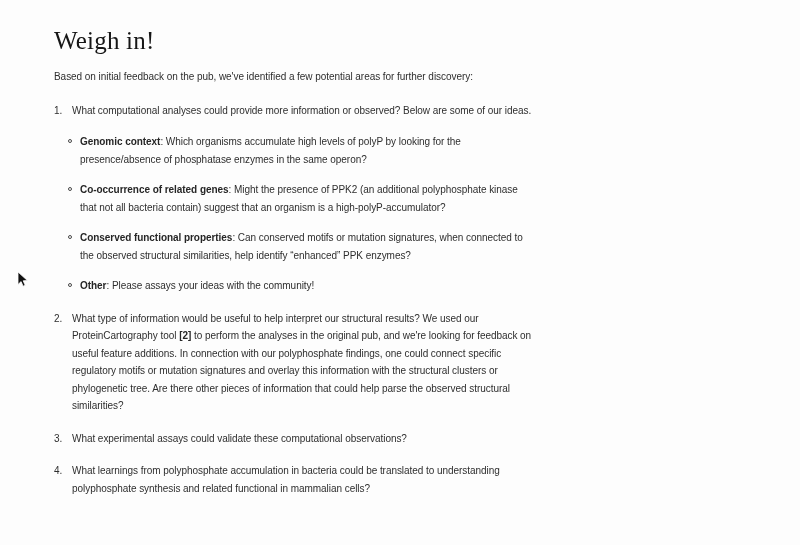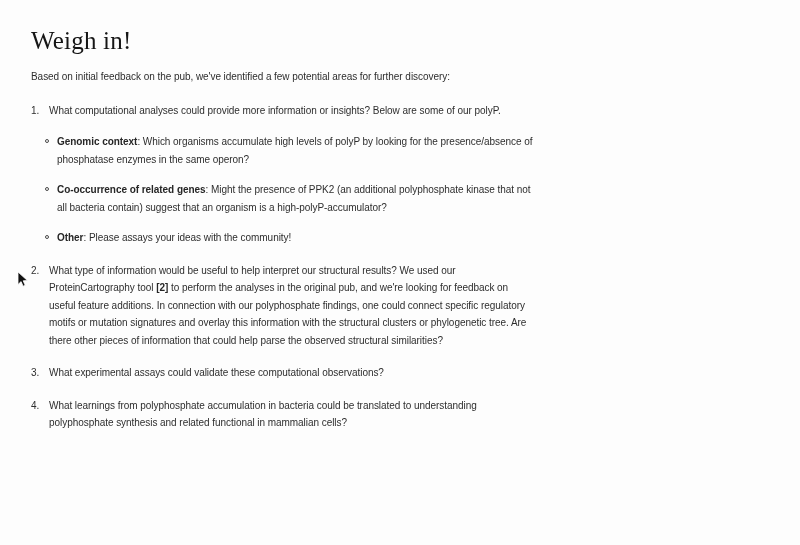--- a/index.html
+++ b/index.html
@@ -7,21 +7,21 @@
     width: 800px; height: 545px;
     overflow: hidden;
   }
   body {
     background: #fdfdfd;
     font-family: "Liberation Sans", "DejaVu Sans", sans-serif;
     color: #2e2e2e;
     position: relative;
   }
   .page {
-    padding: 26px 0 0 31px;
+    padding: 26px 0 0 54px;
     width: 534px;
   }
   h1.title {
     font-family: "Liberation Serif", "DejaVu Serif", serif;
     font-weight: 400;
     font-size: 25px;
     line-height: 29px;
     color: #161616;
     margin-bottom: 13px;
     letter-spacing: 0.2px;
@@ -87,37 +87,43 @@
 
   <h1 class="title">Weigh in!</h1>
 
   <p class="body-text intro">Based on initial feedback on the pub, we've identified a few potential areas for further discovery:</p>
 
   <div>
 
     <div class="question body-text">
       <span class="q-marker">1.</span>
       <div class="q-body">
-        <p>What computational analyses could provide more information or insights? Below are some of our polyP.</p>
+        <p>What computational analyses could provide more information or observed? Below are some of our ideas.</p>
         <div class="sub-list">
 
           <div class="sub-item">
             <span class="dot-col">
                 <span class="dot"></span>
               </span>
             <p><b>Genomic context</b><span>: Which organisms accumulate high levels of polyP by looking for the presence/absence of phosphatase enzymes in the same operon?</span></p>
           </div>
 
           <div class="sub-item">
             <span class="dot-col">
                 <span class="dot"></span>
               </span>
             <p><b>Co-occurrence of related genes</b><span>: Might the presence of PPK2 (an additional polyphosphate kinase that not all bacteria contain) suggest that an organism is a high-polyP-accumulator?</span></p>
           </div>
 
+          <div class="sub-item">
+            <span class="dot-col">
+                <span class="dot"></span>
+              </span>
+            <p><b>Conserved functional properties</b><span>: Can conserved motifs or mutation signatures, when connected to the observed structural similarities, help identify “enhanced” PPK enzymes?</span></p>
+          </div>
 
           <div class="sub-item">
             <span class="dot-col">
                 <span class="dot"></span>
               </span>
             <p><b>Other</b><span>: Please assays your ideas with the community!</span></p>
           </div>
 
         </div>
       </div>

